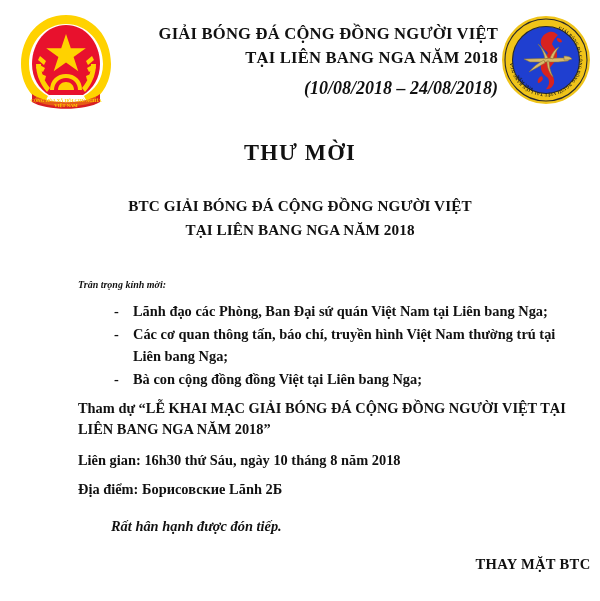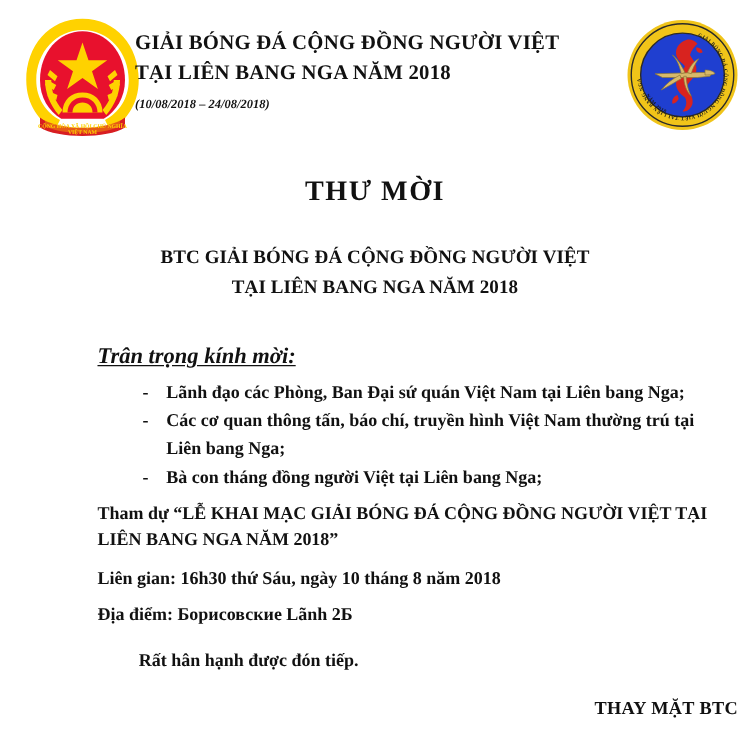--- a/index.html
+++ b/index.html
@@ -39,37 +39,37 @@
   .emblem-right {
     position: absolute;
     left: 500px;
     top: 14px;
     width: 92px;
     height: 92px;
   }
 
   .header-titles {
     position: absolute;
-    left: 108px;
+    left: 118px;
     top: 22px;
     width: 380px;
-    text-align: left;
+    text-align: right;
   }
   .title-line {
     font-weight: bold;
     font-size: 16.6px;
     letter-spacing: 0.2px;
     line-height: 1.42;
     white-space: nowrap;
   }
   .title-dates {
     margin-top: 9px;
     font-style: italic;
     font-weight: bold;
-    font-size: 10px;
+    font-size: 18px;
     white-space: nowrap;
   }
 
   
   .doc-heading {
     text-align: center;
     font-weight: bold;
     font-size: 22.5px;
     letter-spacing: 1.2px;
     margin-top: 22px;
@@ -90,22 +90,21 @@
   
   .body-block {
     margin-top: 32px;
     padding-left: 78px;
     padding-right: 24px;
   }
 
   .salutation {
     font-weight: bold;
     font-style: italic;
-    font-size: 18px;
-    text-decoration: underline;
+    font-size: 10px;
     text-underline-offset: 2px;
     display: inline-block;
   }
 
   .invitee-list {
     margin-top: 9px;
     padding-left: 36px;
   }
   .invitee-item {
     display: flex;
@@ -138,20 +137,21 @@
     font-weight: bold;
   }
   .detail-value {
     font-weight: bold;
   }
 
   .closing {
     margin-top: 16px;
     padding-left: 33px;
     font-weight: bold;
+    font-style: italic;
     font-size: 14.4px;
     line-height: 1.45;
   }
   .closing-second {
     margin-top: 16px;
   }
 
   .signature {
     margin-top: 19px;
     padding-right: 0;
@@ -253,21 +253,21 @@
       <div class="invitee-item">
         <span class="invitee-dash">-</span>
         <span class="invitee-text">Lãnh đạo các Phòng, Ban Đại sứ quán Việt Nam tại Liên bang Nga;</span>
       </div>
       <div class="invitee-item">
         <span class="invitee-dash">-</span>
         <span class="invitee-text">Các cơ quan thông tấn, báo chí, truyền hình Việt Nam thường trú tại Liên bang Nga;</span>
       </div>
       <div class="invitee-item">
         <span class="invitee-dash">-</span>
-        <span class="invitee-text">Bà con tháng đồng người Việt tại Liên bang Nga;</span>
+        <span class="invitee-text">Bà con cộng đồng đồng Việt tại Liên bang Nga;</span>
       </div>
     </div>
 
     <div class="attend-line">Tham dự “LỄ KHAI MẠC GIẢI BÓNG ĐÁ CỘNG ĐỒNG NGƯỜI VIỆT TẠI LIÊN BANG NGA NĂM 2018”</div>
 
     <div class="detail-line">
       <span class="detail-label">Liên gian:</span>
       <span class="detail-value">16h30 thứ Sáu, ngày 10 tháng 8 năm 2018</span>
     </div>
 

